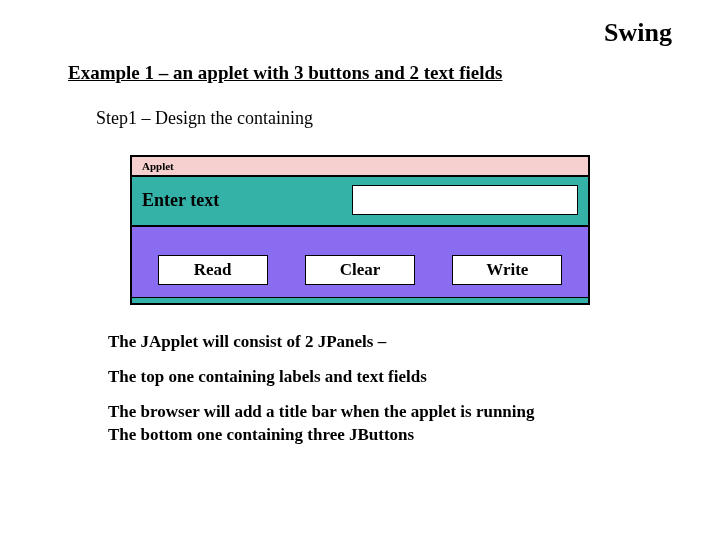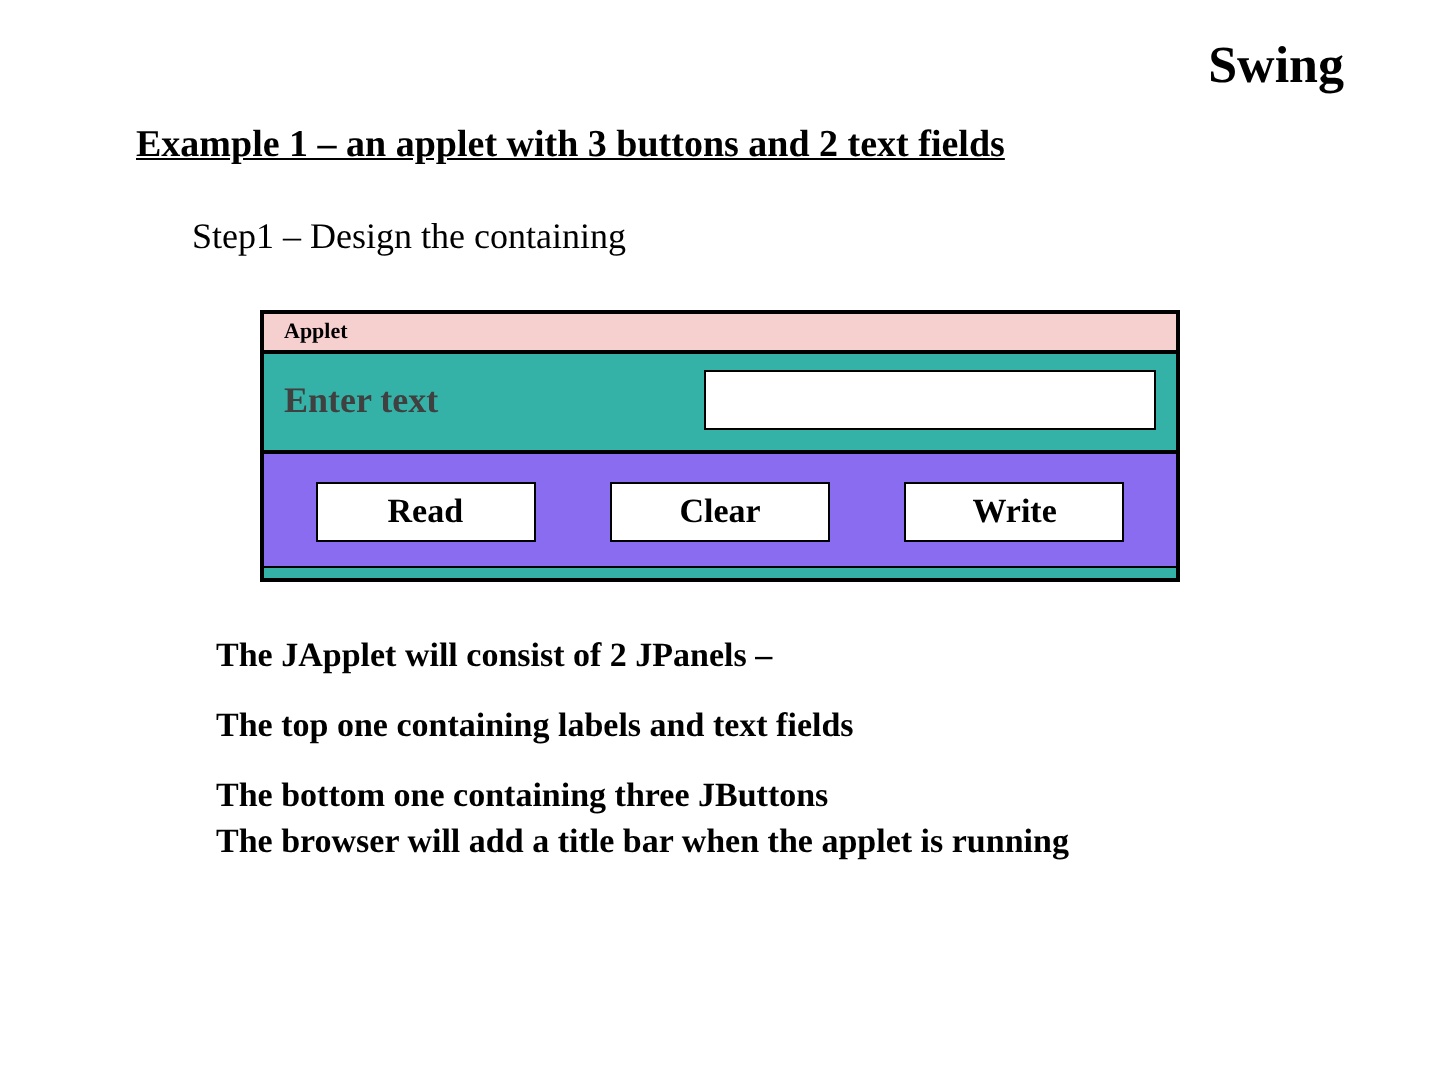--- a/index.html
+++ b/index.html
@@ -50,31 +50,31 @@
   .field-row {
     display: flex;
     align-items: center;
     margin-bottom: 8px;
   }
   .field-row:last-child { margin-bottom: 0; }
   .field-label {
     flex: 0 0 210px;
     font-size: 18px;
     font-weight: bold;
-    color: #404040;
+    color: #000000;
   }
   .field-input {
     flex: 1;
     height: 30px;
     background: #fff;
     border: 1px solid #000;
   }
   .bottom-panel {
     background: #8a6cf0;
-    padding: 14px 8px 12px 8px;
+    padding: 28px 8px 12px 8px;
     display: flex;
     justify-content: space-around;
     gap: 2px;
     border-top: 2px solid #000;
   }
   .jbutton {
     flex: 0 0 110px;
     height: 30px;
     background: #fff;
     border: 1px solid #000;
@@ -123,15 +123,15 @@
     <div class="jbutton">Clear</div>
     <div class="jbutton">Write</div>
   </div>
 
   <div class="footer-strip"></div>
 </div>
 
 <div class="notes">
   <p class="gap">The JApplet will consist of 2 JPanels –</p>
   <p class="gap">The top one containing labels and text fields</p>
+  <p>The browser will add a title bar when the applet is running</p>
   <p>The bottom one containing three JButtons</p>
-  <p>The browser will add a title bar when the applet is running</p>
 </div>
 
 </body></html>

